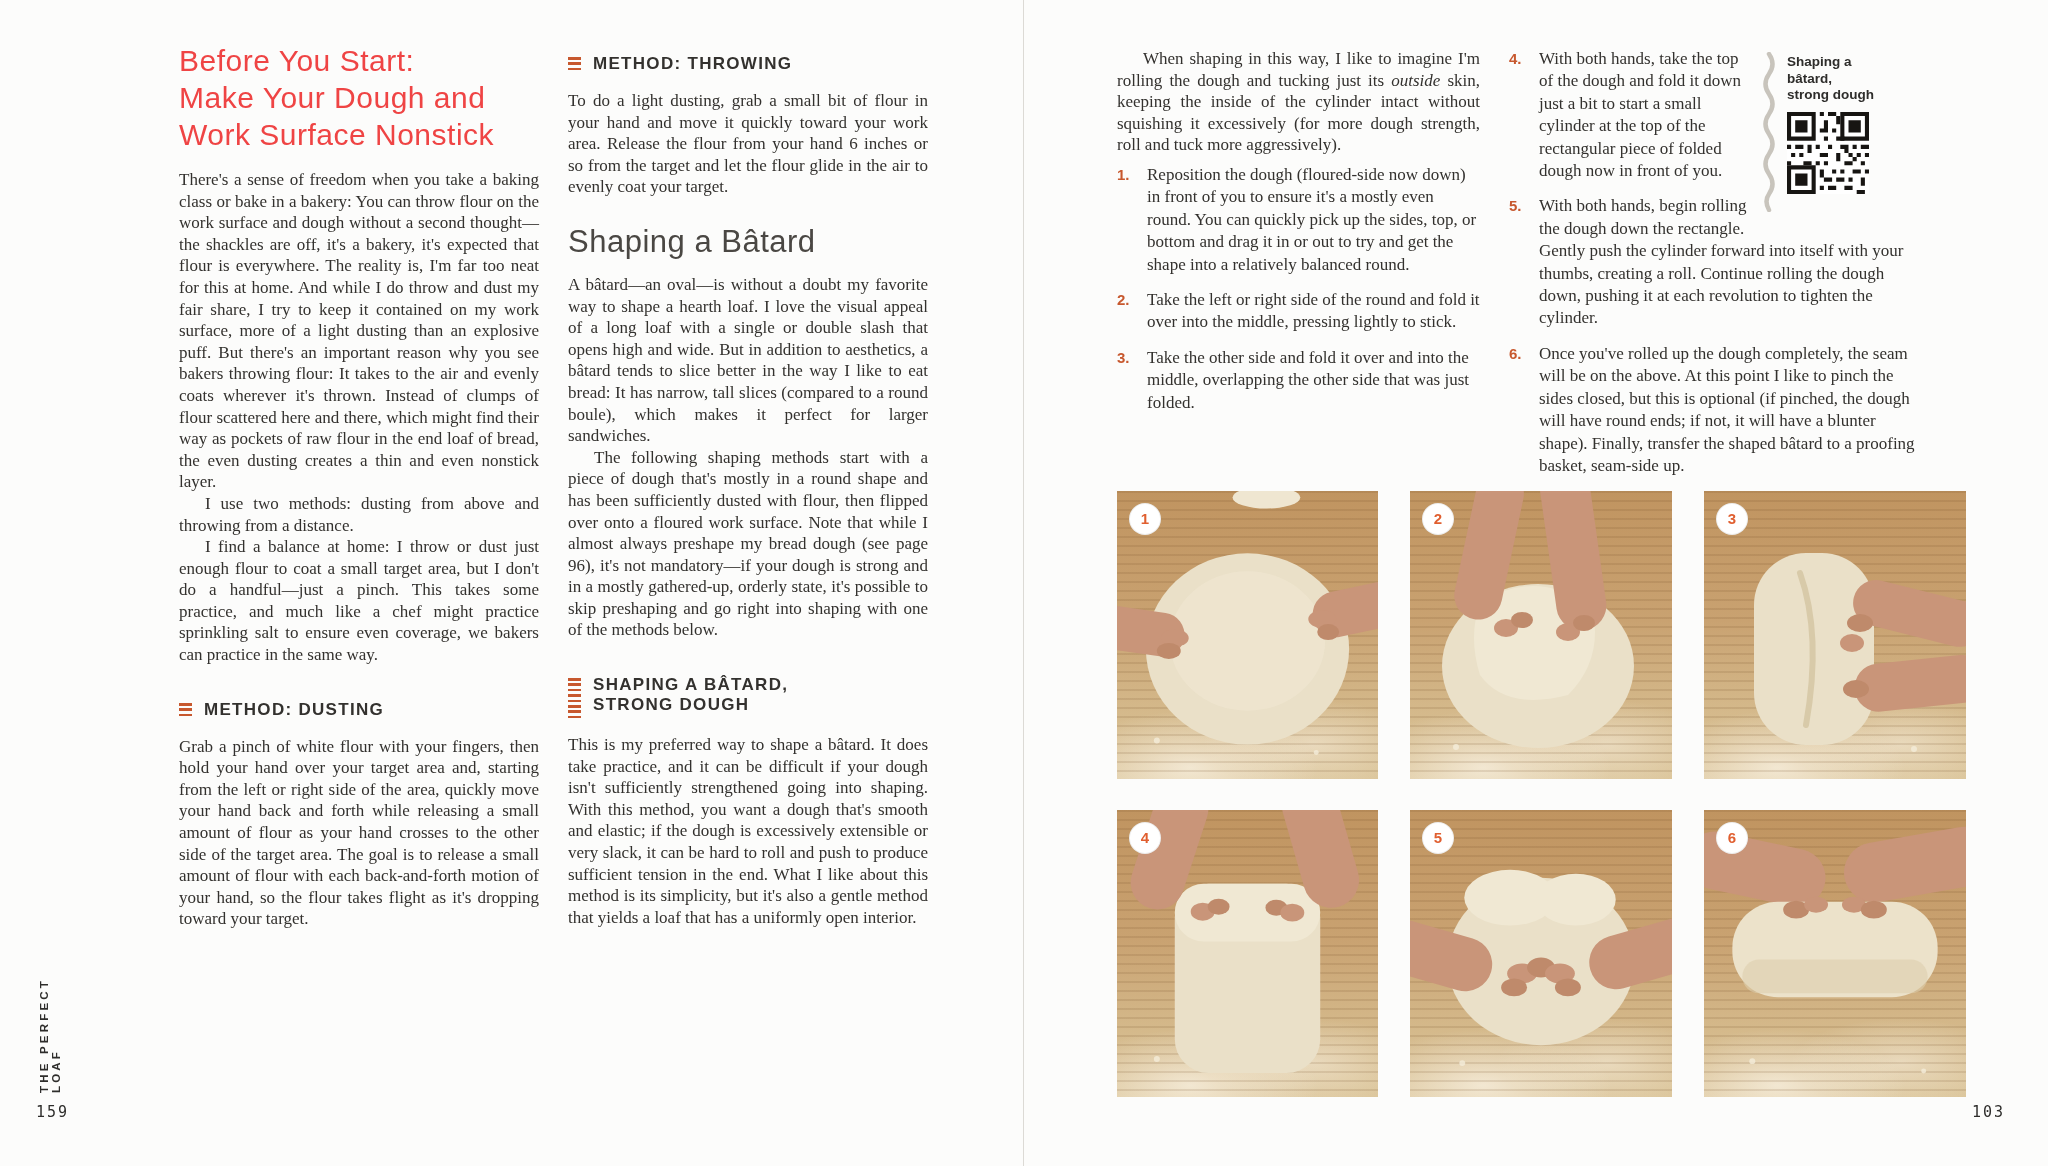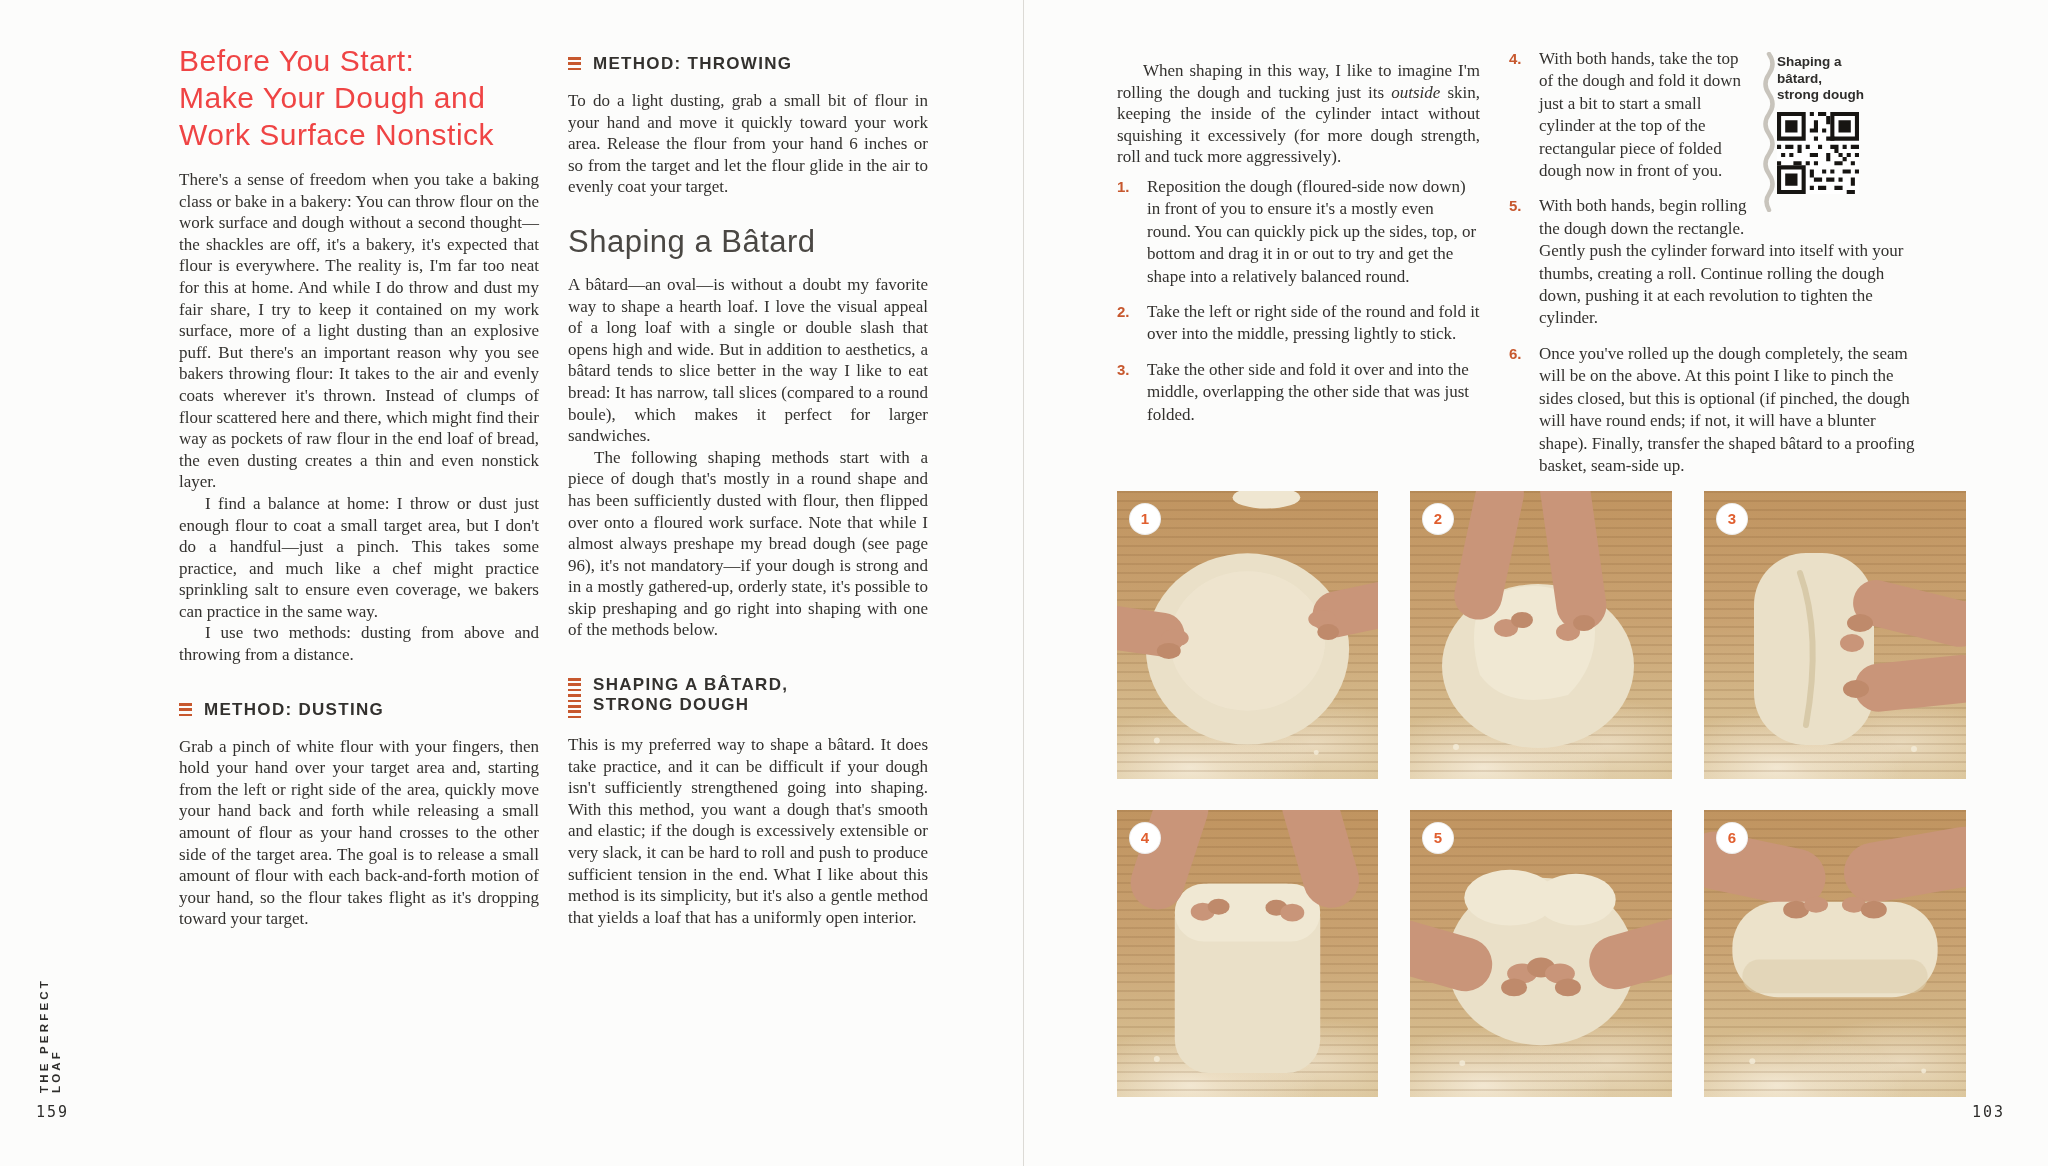--- a/index.html
+++ b/index.html
@@ -16,21 +16,21 @@
   .method-label{font-family:"Liberation Sans",sans-serif;font-weight:bold;font-size:17px;
                 line-height:20px;letter-spacing:1.3px;color:#33312e;white-space:pre-line;}
   .lines-icon{flex:0 0 auto;width:13px;margin-top:3px;
               background:repeating-linear-gradient(to bottom,#c7582e 0 2.6px,transparent 2.6px 5.4px);}
   .lines-icon.small{height:16px;}
   .lines-icon.tall{height:40px;}
   .step{font:17px/22.4px "Liberation Serif",serif;color:#33312e;text-align:left;
         padding-left:30px;text-indent:-30px;margin:0 0 13px 0;}
   .step .num{display:inline-block;width:30px;text-indent:0;
              font-family:"Liberation Sans",sans-serif;font-weight:bold;font-size:15px;color:#c7582e;}
-  .aside-float{float:right;width:158px;height:176px;margin:4px 0 6px 10px;display:flex;}
+  .aside-float{float:right;width:158px;height:176px;margin:4px 0 6px 10px;display:flex;gap:10px;}
   .aside-col{width:92px;}
   .aside-label{font-family:"Liberation Sans",sans-serif;font-weight:bold;font-size:13.5px;
                line-height:16.5px;color:#2e2d2b;white-space:pre-line;margin:2px 0 8px 0;}
   .photo{position:absolute;overflow:hidden;
      background:
        repeating-linear-gradient(180deg, rgba(110,72,34,.14) 0 2px, rgba(0,0,0,0) 2px 9px),
        radial-gradient(ellipse 70% 28% at 28% 96%, rgba(255,250,240,.65), rgba(255,255,255,0) 70%),
        radial-gradient(ellipse 60% 22% at 75% 88%, rgba(255,250,240,.45), rgba(255,255,255,0) 70%),
        linear-gradient(180deg,#c09460 0%,#c9a271 45%,#d5ba8c 78%,#dcc69c 100%);}
   .photo svg{position:absolute;inset:0;}
@@ -51,22 +51,22 @@
 
 <div id="spread">
 
   <div class="fold"></div>
 
   <div class="col" style="left:179px;top:42px;width:360px;">
     <h1 class="page-title">Before You Start:
 Make Your Dough and
 Work Surface Nonstick</h1>
     <p class="body">There's a sense of freedom when you take a baking class or bake in a bakery: You can throw flour on the work surface and dough without a second thought—the shackles are off, it's a bakery, it's expected that flour is everywhere. The reality is, I'm far too neat for this at home. And while I do throw and dust my fair share, I try to keep it contained on my work surface, more of a light dusting than an explosive puff. But there's an important reason why you see bakers throwing flour: It takes to the air and evenly coats wherever it's thrown. Instead of clumps of flour scattered here and there, which might find their way as pockets of raw flour in the end loaf of bread, the even dusting creates a thin and even nonstick layer.</p>
+    <p class="body indent">I use two methods: dusting from above and throwing from a distance.</p>
     <p class="body indent">I find a balance at home: I throw or dust just enough flour to coat a small target area, but I don't do a handful—just a pinch. This takes some practice, and much like a chef might practice sprinkling salt to ensure even coverage, we bakers can practice in the same way.</p>
-    <p class="body indent">I use two methods: dusting from above and throwing from a distance.</p>
     <div class="method-head">
       <div class="lines-icon small"></div>
       <div class="method-label">METHOD: DUSTING</div>
     </div>
     <p class="body">Grab a pinch of white flour with your fingers, then hold your hand over your target area and, starting from the left or right side of the area, quickly move your hand back and forth while releasing a small amount of flour as your hand crosses to the other side of the target area. The goal is to release a small amount of flour with each back-and-forth motion of your hand, so the flour takes flight as it's dropping toward your target.</p>
   </div>
 
   <div class="col" style="left:568px;top:42px;width:360px;">
     <div class="method-head" style="margin-top:12px;text-align:center;">
       <div class="lines-icon small"></div>
@@ -77,21 +77,21 @@
     <p class="body">A bâtard—an oval—is without a doubt my favorite way to shape a hearth loaf. I love the visual appeal of a long loaf with a single or double slash that opens high and wide. But in addition to aesthetics, a bâtard tends to slice better in the way I like to eat bread: It has narrow, tall slices (compared to a round boule), which makes it perfect for larger sandwiches.</p>
     <p class="body indent">The following shaping methods start with a piece of dough that's mostly in a round shape and has been sufficiently dusted with flour, then flipped over onto a floured work surface. Note that while I almost always preshape my bread dough (see page 96), it's not mandatory—if your dough is strong and in a mostly gathered-up, orderly state, it's possible to skip preshaping and go right into shaping with one of the methods below.</p>
     <div class="method-head">
       <div class="lines-icon tall"></div>
       <div class="method-label">SHAPING A BÂTARD,
 STRONG DOUGH</div>
     </div>
     <p class="body">This is my preferred way to shape a bâtard. It does take practice, and it can be difficult if your dough isn't sufficiently strengthened going into shaping. With this method, you want a dough that's smooth and elastic; if the dough is excessively extensible or very slack, it can be hard to roll and push to produce sufficient tension in the end. What I like about this method is its simplicity, but it's also a gentle method that yields a loaf that has a uniformly open interior.</p>
   </div>
 
-  <div class="col" style="left:1117px;top:48px;width:363px;margin-top:12px;">
+  <div class="col" style="left:1117px;top:48px;width:363px;">
     <p class="body indent"><span>When shaping in this way, I like to imagine I'm rolling the dough and tucking just its </span><em>outside</em><span> skin, keeping the inside of the cylinder intact without squishing it excessively (for more dough strength, roll and tuck more aggressively).</span></p>
     <div style="height:8px;"></div>
     <div class="step"><span class="num">1.</span><span>Reposition the dough (floured-side now down) in front of you to ensure it's a mostly even round. You can quickly pick up the sides, top, or bottom and drag it in or out to try and get the shape into a relatively balanced round.</span></div>
     <div class="step"><span class="num">2.</span><span>Take the left or right side of the round and fold it over into the middle, pressing lightly to stick.</span></div>
     <div class="step"><span class="num">3.</span><span>Take the other side and fold it over and into the middle, overlapping the other side that was just folded.</span></div>
   </div>
 
   <div class="col" style="left:1509px;top:48px;width:410px;">
     <div class="aside-float">
       <svg class="squiggle" width="16" height="160" viewBox="0 0 16 160">

